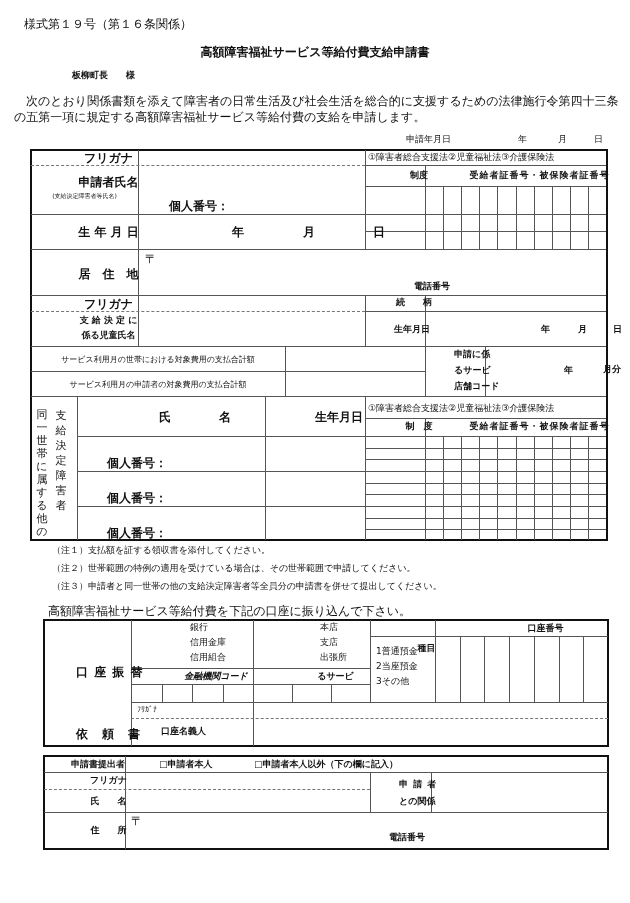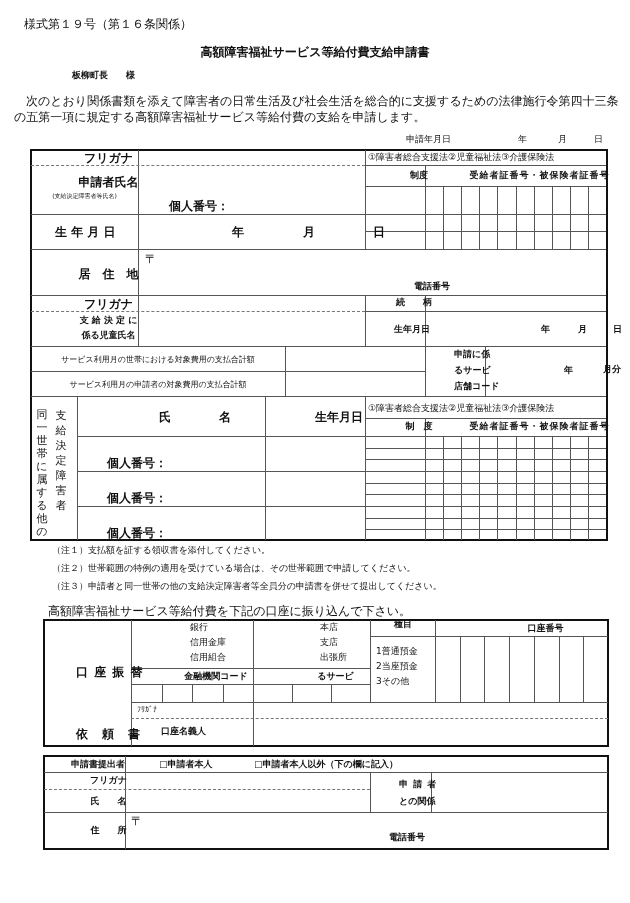--- a/index.html
+++ b/index.html
@@ -97,21 +97,21 @@
 <div class="hl dash" style="left:31px;top:311px;width:334px;"></div>
 <div class="hl" style="left:365px;top:311px;width:241px;"></div>
 <div class="hl" style="left:31px;top:346px;width:575px;"></div>
 
 <div class="t f10 b" style="left:31px;width:107px;text-align:center;top:152px;">フリガナ</div>
 <div class="field" style="left:139px;top:150px;width:226px;height:15px;"></div>
 <div class="t f10 b" style="left:31px;width:107px;text-align:center;top:176px;">申請者氏名</div>
 <div class="t f7" style="left:31px;width:107px;text-align:center;top:193px;">(支給決定障害者等氏名)</div>
 <div class="field" style="left:139px;top:166px;width:226px;height:30px;"></div>
 <div class="t f10 b" style="left:145px;top:200px;">個人番号：</div>
-<div class="t f10 b" style="left:31px;width:107px;text-align:left;top:226px;">生 年 月 日</div>
+<div class="t f10 b" style="left:31px;width:107px;text-align:center;top:226px;">生 年 月 日</div>
 <div class="t f10 b" style="left:208px;top:226px;">年</div>
 <div class="t f10 b" style="left:279px;top:226px;">月</div>
 <div class="t f10 b" style="left:349px;top:226px;">日</div>
 <div class="field" style="left:139px;top:215px;width:226px;height:34px;"></div>
 
 <div class="t f9" style="left:368px;top:153px;">①障害者総合支援法②児童福祉法③介護保険法</div>
 <div class="t f9 b" style="left:365px;width:60px;text-align:center;top:171px;">制度</div>
 <div class="t f9 b" style="left:425px;width:181px;text-align:center;letter-spacing:1px;top:171px;">受給者証番号・被保険者証番号</div>
 
 <div class="t f10 b" style="left:31px;width:107px;text-align:center;top:268px;">居　住　地</div>
@@ -343,23 +343,23 @@
 <div class="t f10 b" style="left:52px;top:666px;letter-spacing:1px;">口 座 振 替</div>
 <div class="t f10 b" style="left:52px;top:684px;letter-spacing:1px;margin-top:44px;">依　頼　書</div>
 <div class="t f9" style="left:190px;top:623px;">銀行</div>
 <div class="t f9" style="left:190px;top:638px;">信用金庫</div>
 <div class="t f9" style="left:190px;top:653px;">信用組合</div>
 <div class="t f9" style="left:320px;top:623px;">本店</div>
 <div class="t f9" style="left:320px;top:638px;">支店</div>
 <div class="t f9" style="left:320px;top:653px;">出張所</div>
 <div class="field" style="left:132px;top:620px;width:121px;height:48px;"></div>
 <div class="field" style="left:254px;top:620px;width:116px;height:48px;"></div>
-<div class="t f9 b" style="left:131px;width:122px;text-align:center;top:672px;">金融機関コード</div>
+<div class="t f9 b" style="left:131px;width:122px;text-align:center;top:672px;font-style:italic;">金融機関コード</div>
 <div class="t f9 b" style="left:253px;width:117px;text-align:center;top:672px;">るサービ</div>
-<div class="t f9 b" style="left:370px;width:65px;top:620px;">種目</div>
+<div class="t f9 b" style="left:370px;width:65px;text-align:center;top:644px;">種目</div>
 <div class="t f9" style="left:376px;top:647px;">1普通預金</div>
 <div class="t f9" style="left:376px;top:662px;">2当座預金</div>
 <div class="t f9" style="left:376px;top:677px;">3その他</div>
 <div class="t f9 b" style="left:435px;width:173px;text-align:center;top:624px;">口座番号</div>
 <div class="t f8" style="left:137px;top:706px;">ﾌﾘｶﾞﾅ</div>
 <div class="field" style="left:254px;top:703px;width:354px;height:15px;"></div>
 <div class="t f9 b" style="left:137px;top:727px;">口座名義人</div>
 <div class="field" style="left:254px;top:719px;width:354px;height:27px;"></div>
 
 <div class="box" style="left:43px;top:755px;width:566px;height:95px;"></div>

